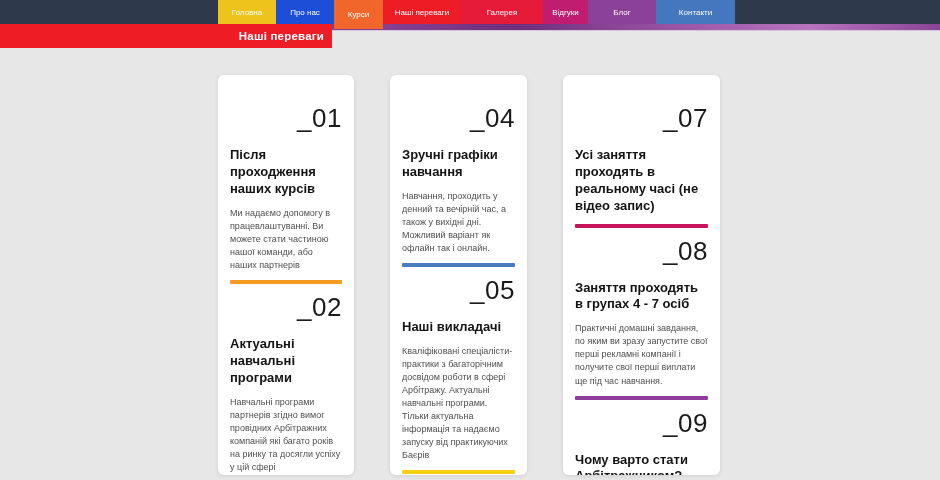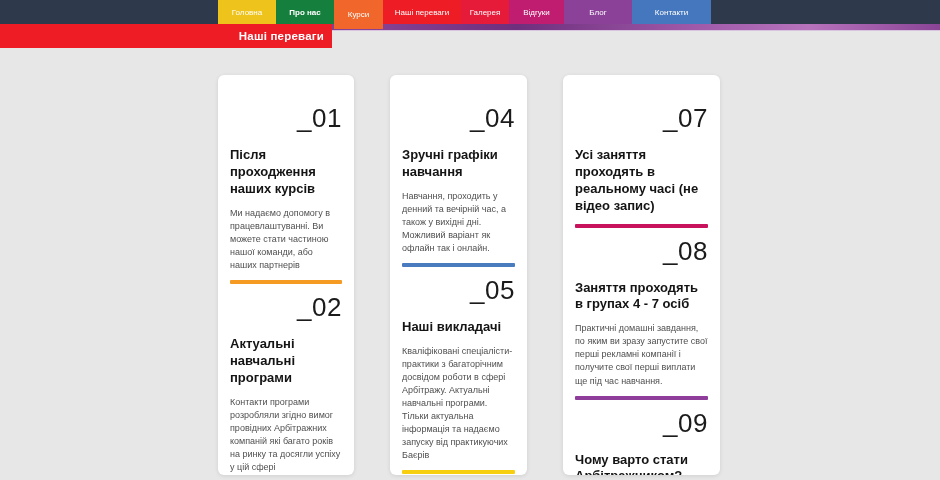--- a/index.html
+++ b/index.html
@@ -7,21 +7,21 @@
   body { font-family:"Liberation Sans", sans-serif; background:#e8e7e7; position:relative; }
 
   
   .topnav { position:absolute; top:0; left:0; width:940px; height:24px; background:#2e3a4b; z-index:5; }
   .nav-items { position:absolute; left:218px; top:0; display:flex; align-items:flex-start; }
   .nav-btn { height:24px; display:flex; align-items:center; justify-content:center;
              color:#fff; font-size:8px; cursor:pointer; white-space:nowrap; }
   .nav-btn.active { height:29px; }
   .nav-btn:nth-child(1){width:58px}.nav-btn:nth-child(2){width:58px}
   .nav-btn:nth-child(3){width:49px}.nav-btn:nth-child(4){width:78px}
-  .nav-btn:nth-child(5){width:48px}.nav-btn:nth-child(6){width:55px}
+  .nav-btn:nth-child(5){width:82px}.nav-btn:nth-child(6){width:45px}
   .nav-btn:nth-child(7){width:68px}.nav-btn:nth-child(8){width:79px}
 
   
   .bg-strip { position:absolute; top:24px; left:0; width:940px; height:7px; z-index:1;
     background:linear-gradient(90deg,#6e2f7c 0%,#5c2a68 18%,#8a4496 38%,#6e2f7c 55%,#9a55a5 72%,#b873bd 86%,#8a4496 100%);
     border-bottom:1px solid #d9c4e0; }
 
   
   .banner { position:absolute; top:24px; left:0; width:332px; height:24px; background:#ee1c25;
     display:flex; align-items:center; justify-content:flex-end; padding-right:8px; z-index:4; }
@@ -46,21 +46,21 @@
   .bullets li::before { content:"•"; position:absolute; left:1px; top:-1px; color:#333; font-size:10px; }
 </style>
 </head>
 <body>
 
 <header class="topnav">
   <nav class="nav-items">
       <div class="nav-btn" style="background: rgb(238, 195, 27);">
     <span>Головна</span>
   </div>
-      <div class="nav-btn" style="background: #15803d; font-weight: bold;">
+      <div class="nav-btn" style="background: #1d4ed8;">
     <span>Про нас</span>
   </div>
       <div class="nav-btn active" style="background: rgb(241, 102, 43);">
     <span>Курси</span>
   </div>
       <div class="nav-btn" style="background: rgb(238, 28, 37);">
     <span>Наші переваги</span>
   </div>
       <div class="nav-btn" style="background: rgb(230, 27, 57);">
     <span>Галерея</span>
@@ -87,21 +87,21 @@
     <section class="card card-1">
       <div class="sec">
     <div class="num">_01</div>
     <h3>Після проходження наших курсів</h3>
   <p>Ми надаємо допомогу в працевлаштуванні. Ви можете стати частиною нашої команди, або наших партнерів</p>
         <div class="divider" style="background: rgb(245, 154, 34);"></div>
       </div>
       <div class="sec">
     <div class="num">_02</div>
     <h3>Актуальні навчальні програми</h3>
-  <p>Контакти програми розробляли згідно вимог провідних Арбітражних компаній які багато років на ринку та досягли успіху у цій сфері</p>
+  <p>Навчальні програми партнерів згідно вимог провідних Арбітражних компаній які багато років на ринку та досягли успіху у цій сфері</p>
         <div class="divider" style="background: rgb(142, 61, 155);"></div>
       </div>
       <div class="sec">
     <div class="num">_03</div>
 
   </div>
     </section>
     <section class="card card-2">
       <div class="sec">
     <div class="num">_04</div>

